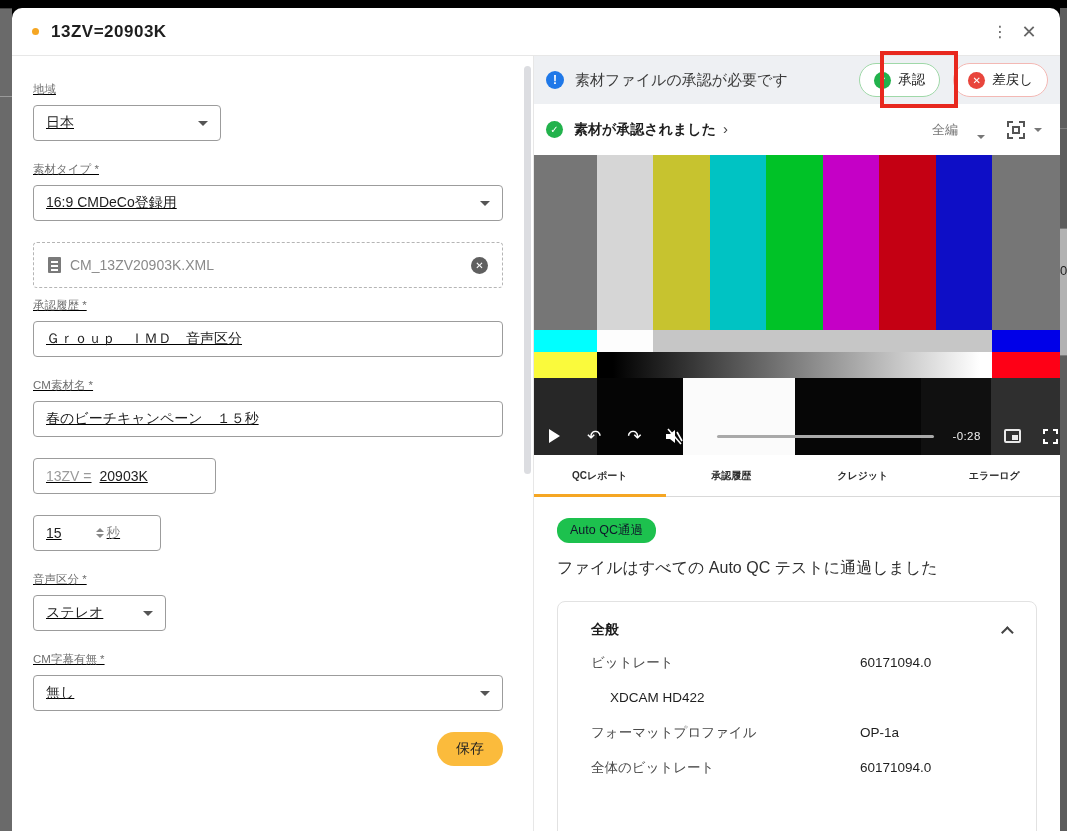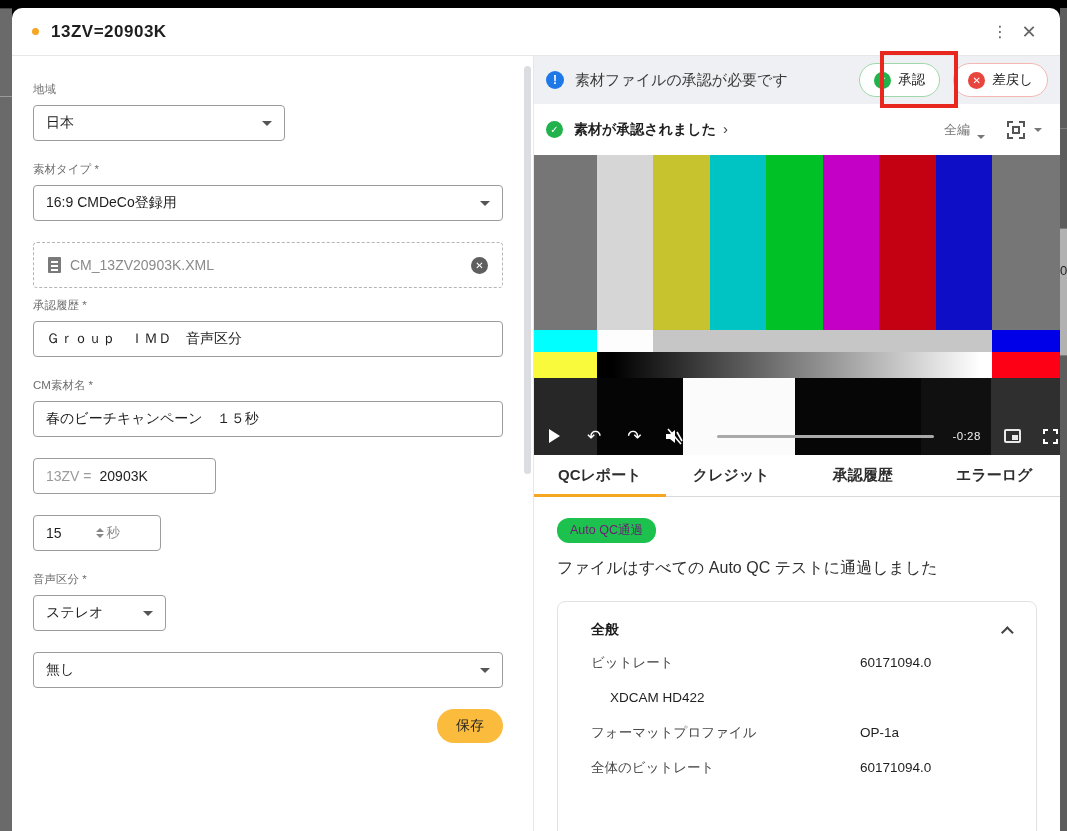--- a/index.html
+++ b/index.html
@@ -21,26 +21,26 @@
   .dot { width:7px; height:7px; border-radius:50%; background:#f5a623; margin-left:4px; }
   .mtitle { font-size:17px; font-weight:bold; color:#1e1e1e; margin-left:12px; letter-spacing:.5px; }
   .hspacer { flex:1; }
   .kebab { font-size:16px; color:#666; width:28px; text-align:center; cursor:pointer; letter-spacing:0; }
   .closex { font-size:18px; color:#666; width:30px; text-align:center; cursor:pointer; }
 
   
   .left-panel { position:absolute; left:0; top:48px; bottom:0; width:521px; padding:26px 30px 0 21px; }
   .lp-scrollbar { position:absolute; right:2px; top:10px; width:7px; height:408px; background:#dcdde1; border-radius:4px; }
   .flabel { font-size:11.5px; color:#6e6e6e; margin-bottom:8px; }
-  .fgroup { margin-bottom:21px; }
+  .fgroup { margin-bottom:21px;text-decoration:underline; }
   .ibox { height:36px; border:1px solid #9c9c9c; border-radius:4px; display:flex; align-items:center;
     padding:0 12px; font-size:14px; color:#1e1e1e; background:#fff; position:relative; }
   .caret { width:0; height:0; border-left:5px solid transparent; border-right:5px solid transparent;
     border-top:5px solid #555; margin-left:auto; }
-  .w-region { width:252px; }
+  .w-region { width:188px; }
   .w-code { width:183px; }
   .w-dur { width:128px; }
   .w-audio { width:133px; }
   .filebox { height:46px; border:1px dashed #b5b5b5; border-radius:4px; display:flex; align-items:center;
     padding:0 14px; margin-bottom:10px; }
   .fileico { width:13px; height:16px; position:relative; background:#7a7a7a; border-radius:1px; margin-right:9px; }
   .fileico::before { content:''; position:absolute; left:3px; top:4px; width:7px; height:2px; background:#fff; box-shadow:0 4px 0 #fff, 0 8px 0 #fff; }
   .filename { font-size:14px; color:#8a8a8a; }
   .clearx { margin-left:auto; width:17px; height:17px; border-radius:50%; background:#5f5f5f; color:#fff;
     font-size:10px; display:flex; align-items:center; justify-content:center; cursor:pointer; }
@@ -66,21 +66,21 @@
   .reject-btn { border:1px solid #f3b8b4; margin-left:13px; }
   .cir { width:17px; height:17px; border-radius:50%; color:#fff; font-size:10px; display:flex;
     align-items:center; justify-content:center; flex:none; }
   .cir-green { background:#22b24c; }
   .cir-red { background:#e8453c; }
   .annotation { position:absolute; top:-5px; right:102px; width:78px; height:57px;
     border:4px solid #e8281e; z-index:6; pointer-events:none; }
   .approved-row { height:51px; display:flex; align-items:center; padding:0 12px; background:#fff; }
   .approved-text { font-size:14px; font-weight:bold; color:#1e1e1e; margin-left:11px; }
   .chev-right { font-size:15px; color:#444; margin-left:7px; font-weight:normal; }
-  .view-select { display:flex; align-items:flex-end; gap:7px; color:#777; font-size:13px; margin-left:auto; cursor:pointer; }
+  .view-select { display:flex; align-items:flex-end; gap:19px; color:#777; font-size:13px; margin-left:auto; cursor:pointer; }
   .sm-caret { width:0;height:0;border-left:4px solid transparent;border-right:4px solid transparent;border-top:4px solid #777; }
   .crop-wrap { display:flex; align-items:center; gap:9px; margin-left:22px; margin-right:6px; cursor:pointer; }
   .crop-ico { width:18px; height:18px; border:2px dashed #555; display:flex; align-items:center; justify-content:center; }
   .crop-ico .inner { width:8px; height:8px; border:2px solid #555; }
 
   
   .video { position:relative; height:300px; background:#000; overflow:hidden; }
   .pattern { position:absolute; inset:0; display:flex; flex-direction:column; }
   .pattern .prow { display:flex; width:100%; }
   .controls { position:absolute; left:0; right:0; bottom:8px; height:22px; display:flex; align-items:center; z-index:3; }
@@ -90,27 +90,27 @@
   .undo-g { margin-left:27px; } .redo-g { margin-left:26px; }
   .mute-ico { margin-left:23px; cursor:pointer; }
   .progress { width:217px; height:3px; background:#a9a9a9; margin-left:33px; border-radius:2px; cursor:pointer; }
   .ptime { color:#efefef; font-size:11.5px; margin-left:19px; letter-spacing:.4px; }
   .pip { width:17px; height:14px; border:2px solid #e9e9e9; border-radius:2px; margin-left:23px; position:relative; cursor:pointer; }
   .pip::after { content:''; position:absolute; right:1px; bottom:1px; width:6px; height:5px; background:#e9e9e9; }
   .fsc { margin-left:22px; cursor:pointer; }
 
   
   .tabs { height:42px; display:flex; border-bottom:1px solid #d9d9d9; background:#fff; }
-  .tab { flex:1; display:flex; align-items:center; justify-content:center; font-size:15px; font-weight:bold;
+  .tab { flex:1; display:flex; align-items:center; justify-content:center; font-size:10px; font-weight:bold;
     color:#2e2e2e; position:relative; cursor:pointer; }
   .tab.active::after { content:''; position:absolute; left:0; right:0; bottom:-1px; height:3px; background:#f5a623; }
 
   
   .qc-body { padding:21px 23px 0 23px; }
-  .qc-pill { display:inline-block; background:#1dc14e; color:#701a75; font-size:12.5px;
+  .qc-pill { display:inline-block; background:#1dc14e; color:#0f172a; font-size:12.5px;
     border-radius:12px; padding:4px 13px; }
   .qc-msg { margin-top:15px; font-size:16px; color:#2e2e2e; }
   .card { margin-top:22px; border:1px solid #e2e2e2; border-radius:8px; padding:19px 22px; height:300px; }
   .card-head { display:flex; align-items:center; }
   .card-title { font-size:14px; font-weight:bold; color:#1e1e1e; margin-left:11px; }
   .chev-up { margin-left:auto; width:9px; height:9px; border-left:2px solid #444; border-top:2px solid #444;
     transform:rotate(45deg) translateY(3px); cursor:pointer; }
   .crow { display:flex; margin-top:14px; padding-left:11px; }
   .clabel { width:250px; font-size:13.5px; color:#4a4a4a; line-height:1.55; flex:none; }
   .cvalue { font-size:13.5px; color:#1e1e1e; margin-left:19px; line-height:1.55; }
@@ -197,20 +197,21 @@
 
     <div class="fgroup">
       <div class="flabel">音声区分 *</div>
       <div class="ibox w-audio">
         <span>ステレオ</span>
         <span class="caret"></span>
       </div>
     </div>
 
     <div class="fgroup">
+      <div class="flabel">CM字幕有無 *</div>
       <div class="ibox">
         <span>無し</span>
         <span class="caret"></span>
       </div>
     </div>
 
     <div class="save-row">
       <button class="save-btn">保存</button>
     </div>
   </div>
@@ -295,22 +296,22 @@
         <div class="ptime">-0:28</div>
         <div class="pip"></div>
         <svg class="fsc" width="15" height="15" viewBox="0 0 15 15">
           <path d="M1 5V1h4M10 1h4v4M14 10v4h-4M5 14H1v-4" fill="none" stroke="#fff" stroke-width="2"></path>
         </svg>
       </div>
     </div>
 
     <div class="tabs">
       <div class="tab active">QCレポート</div>
+      <div class="tab">承認履歴</div>
       <div class="tab">クレジット</div>
-      <div class="tab">承認履歴</div>
       <div class="tab">エラーログ</div>
     </div>
 
     <div class="qc-body">
       <span class="qc-pill">Auto QC通過</span>
       <div class="qc-msg">ファイルはすべての Auto QC テストに通過しました</div>
 
       <div class="card">
         <div class="card-head">
           <div class="card-title">全般</div>

